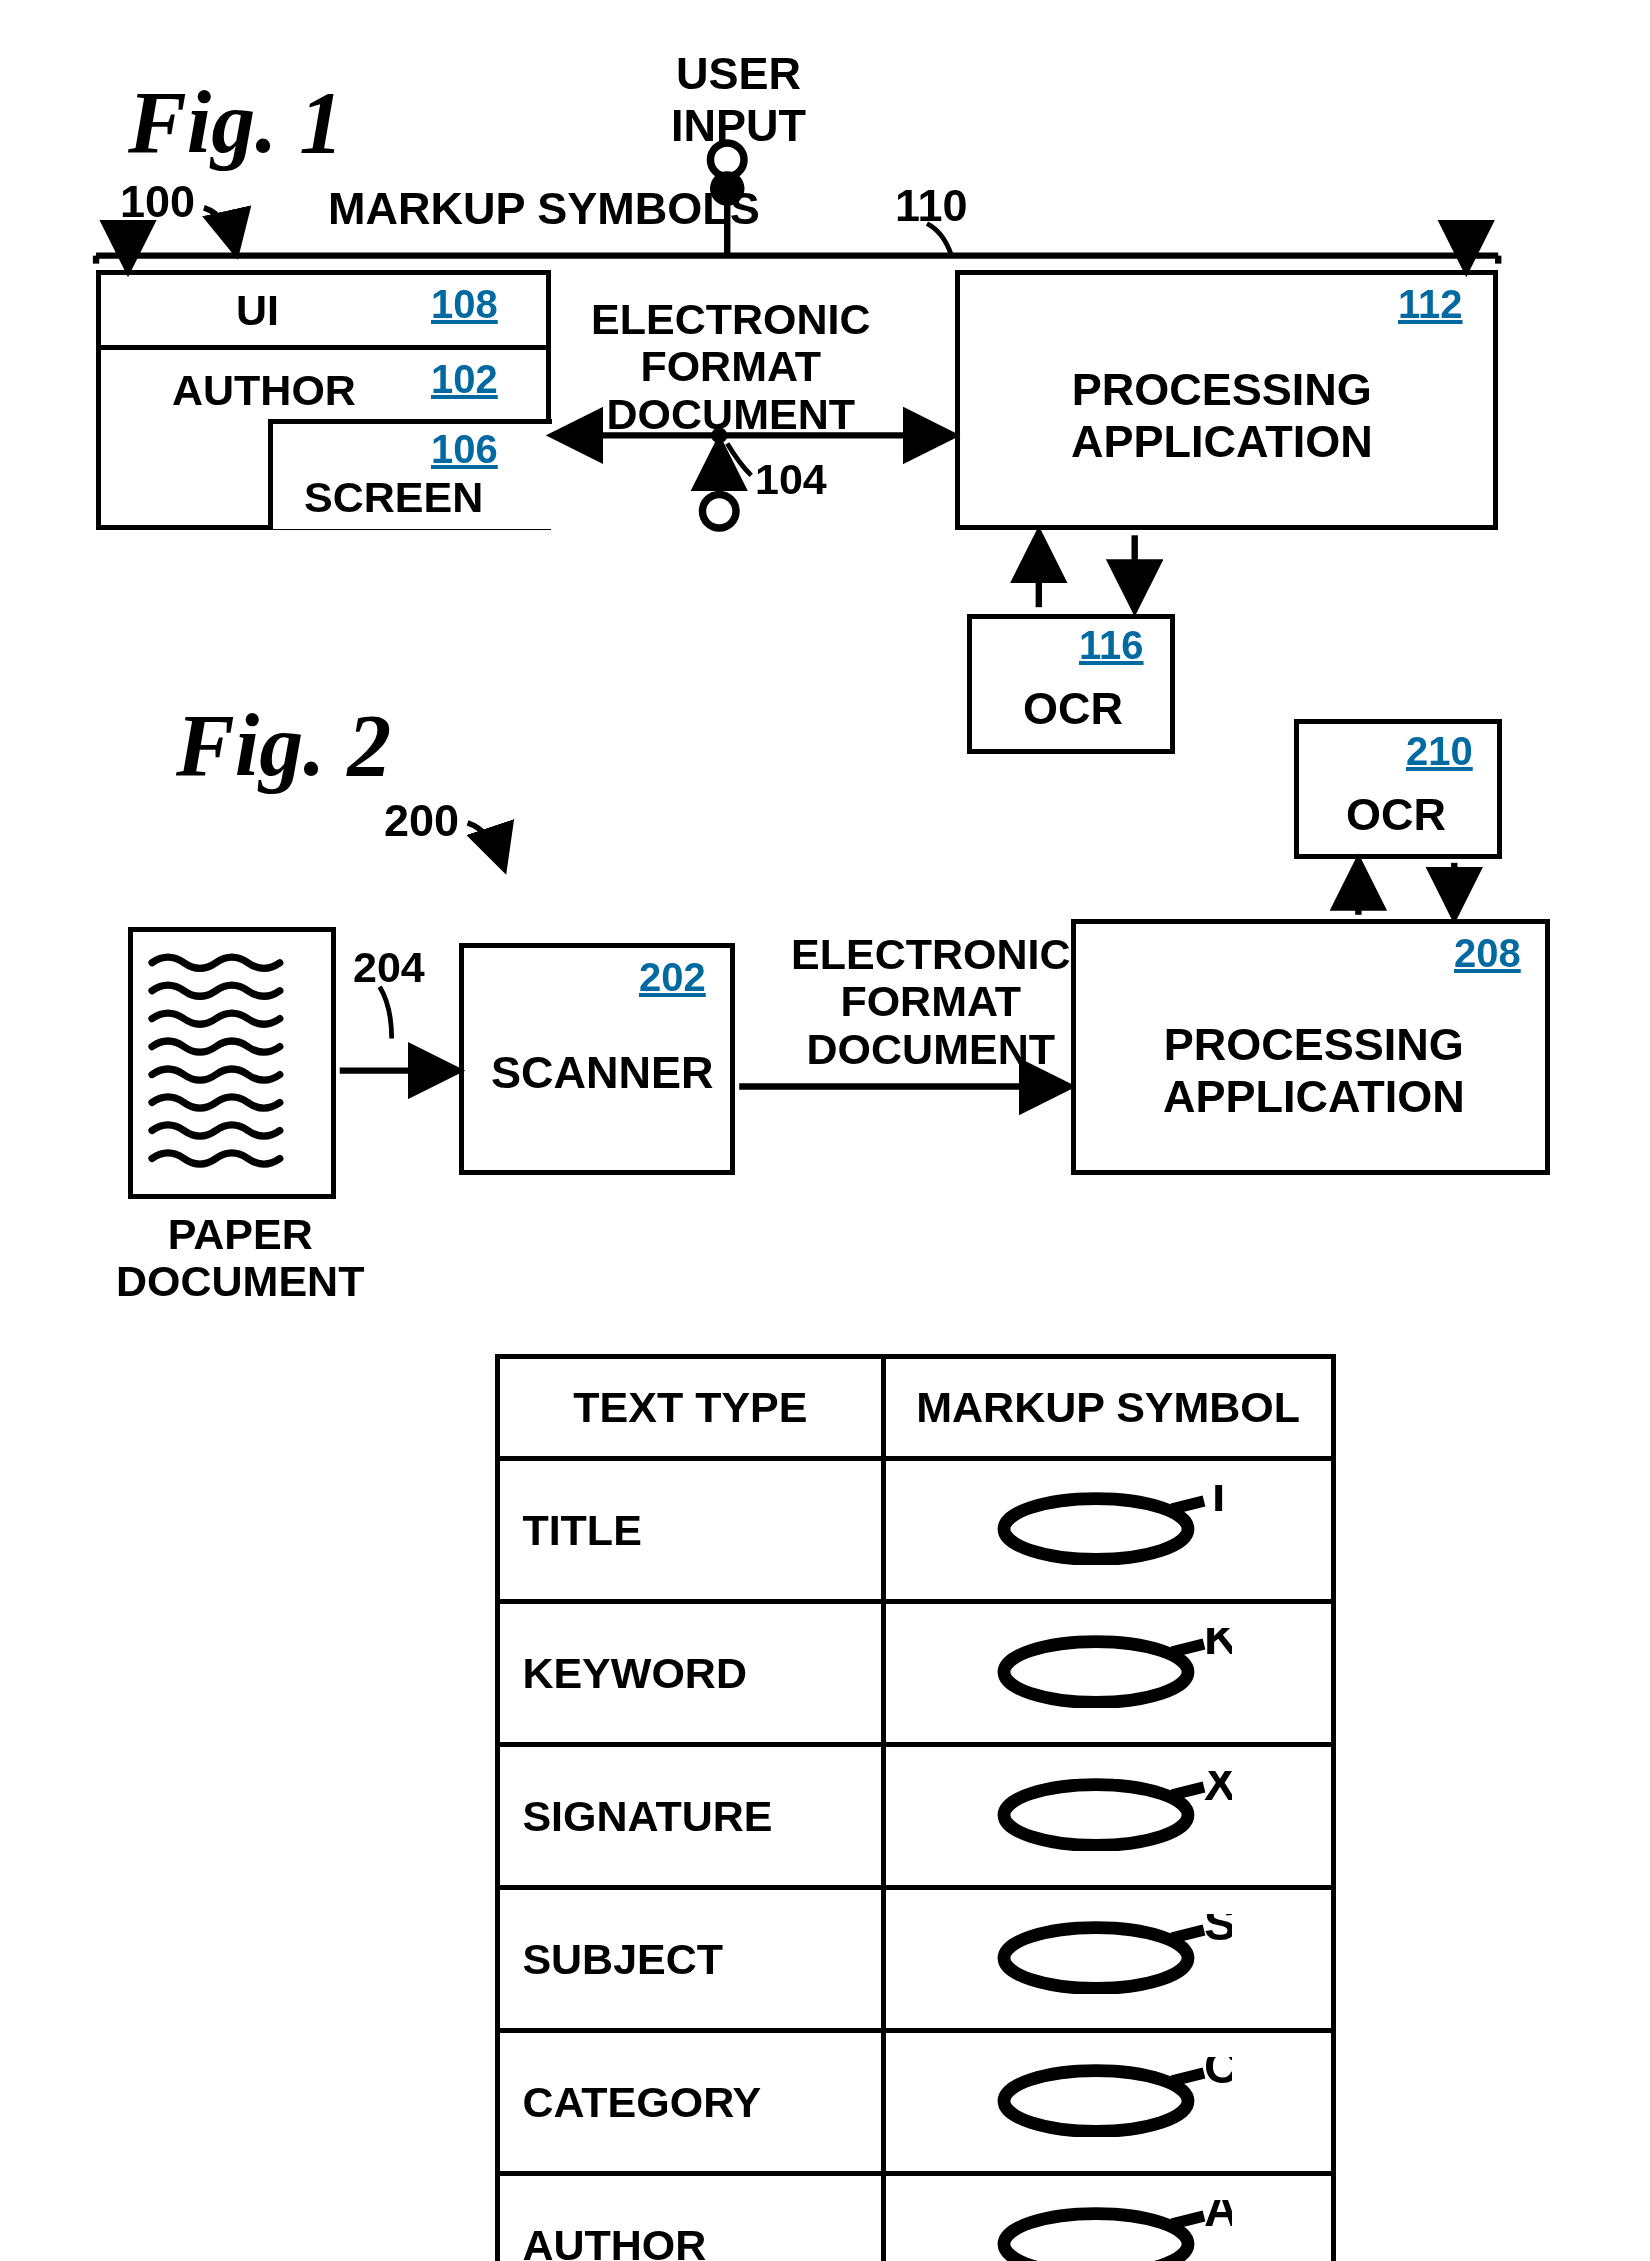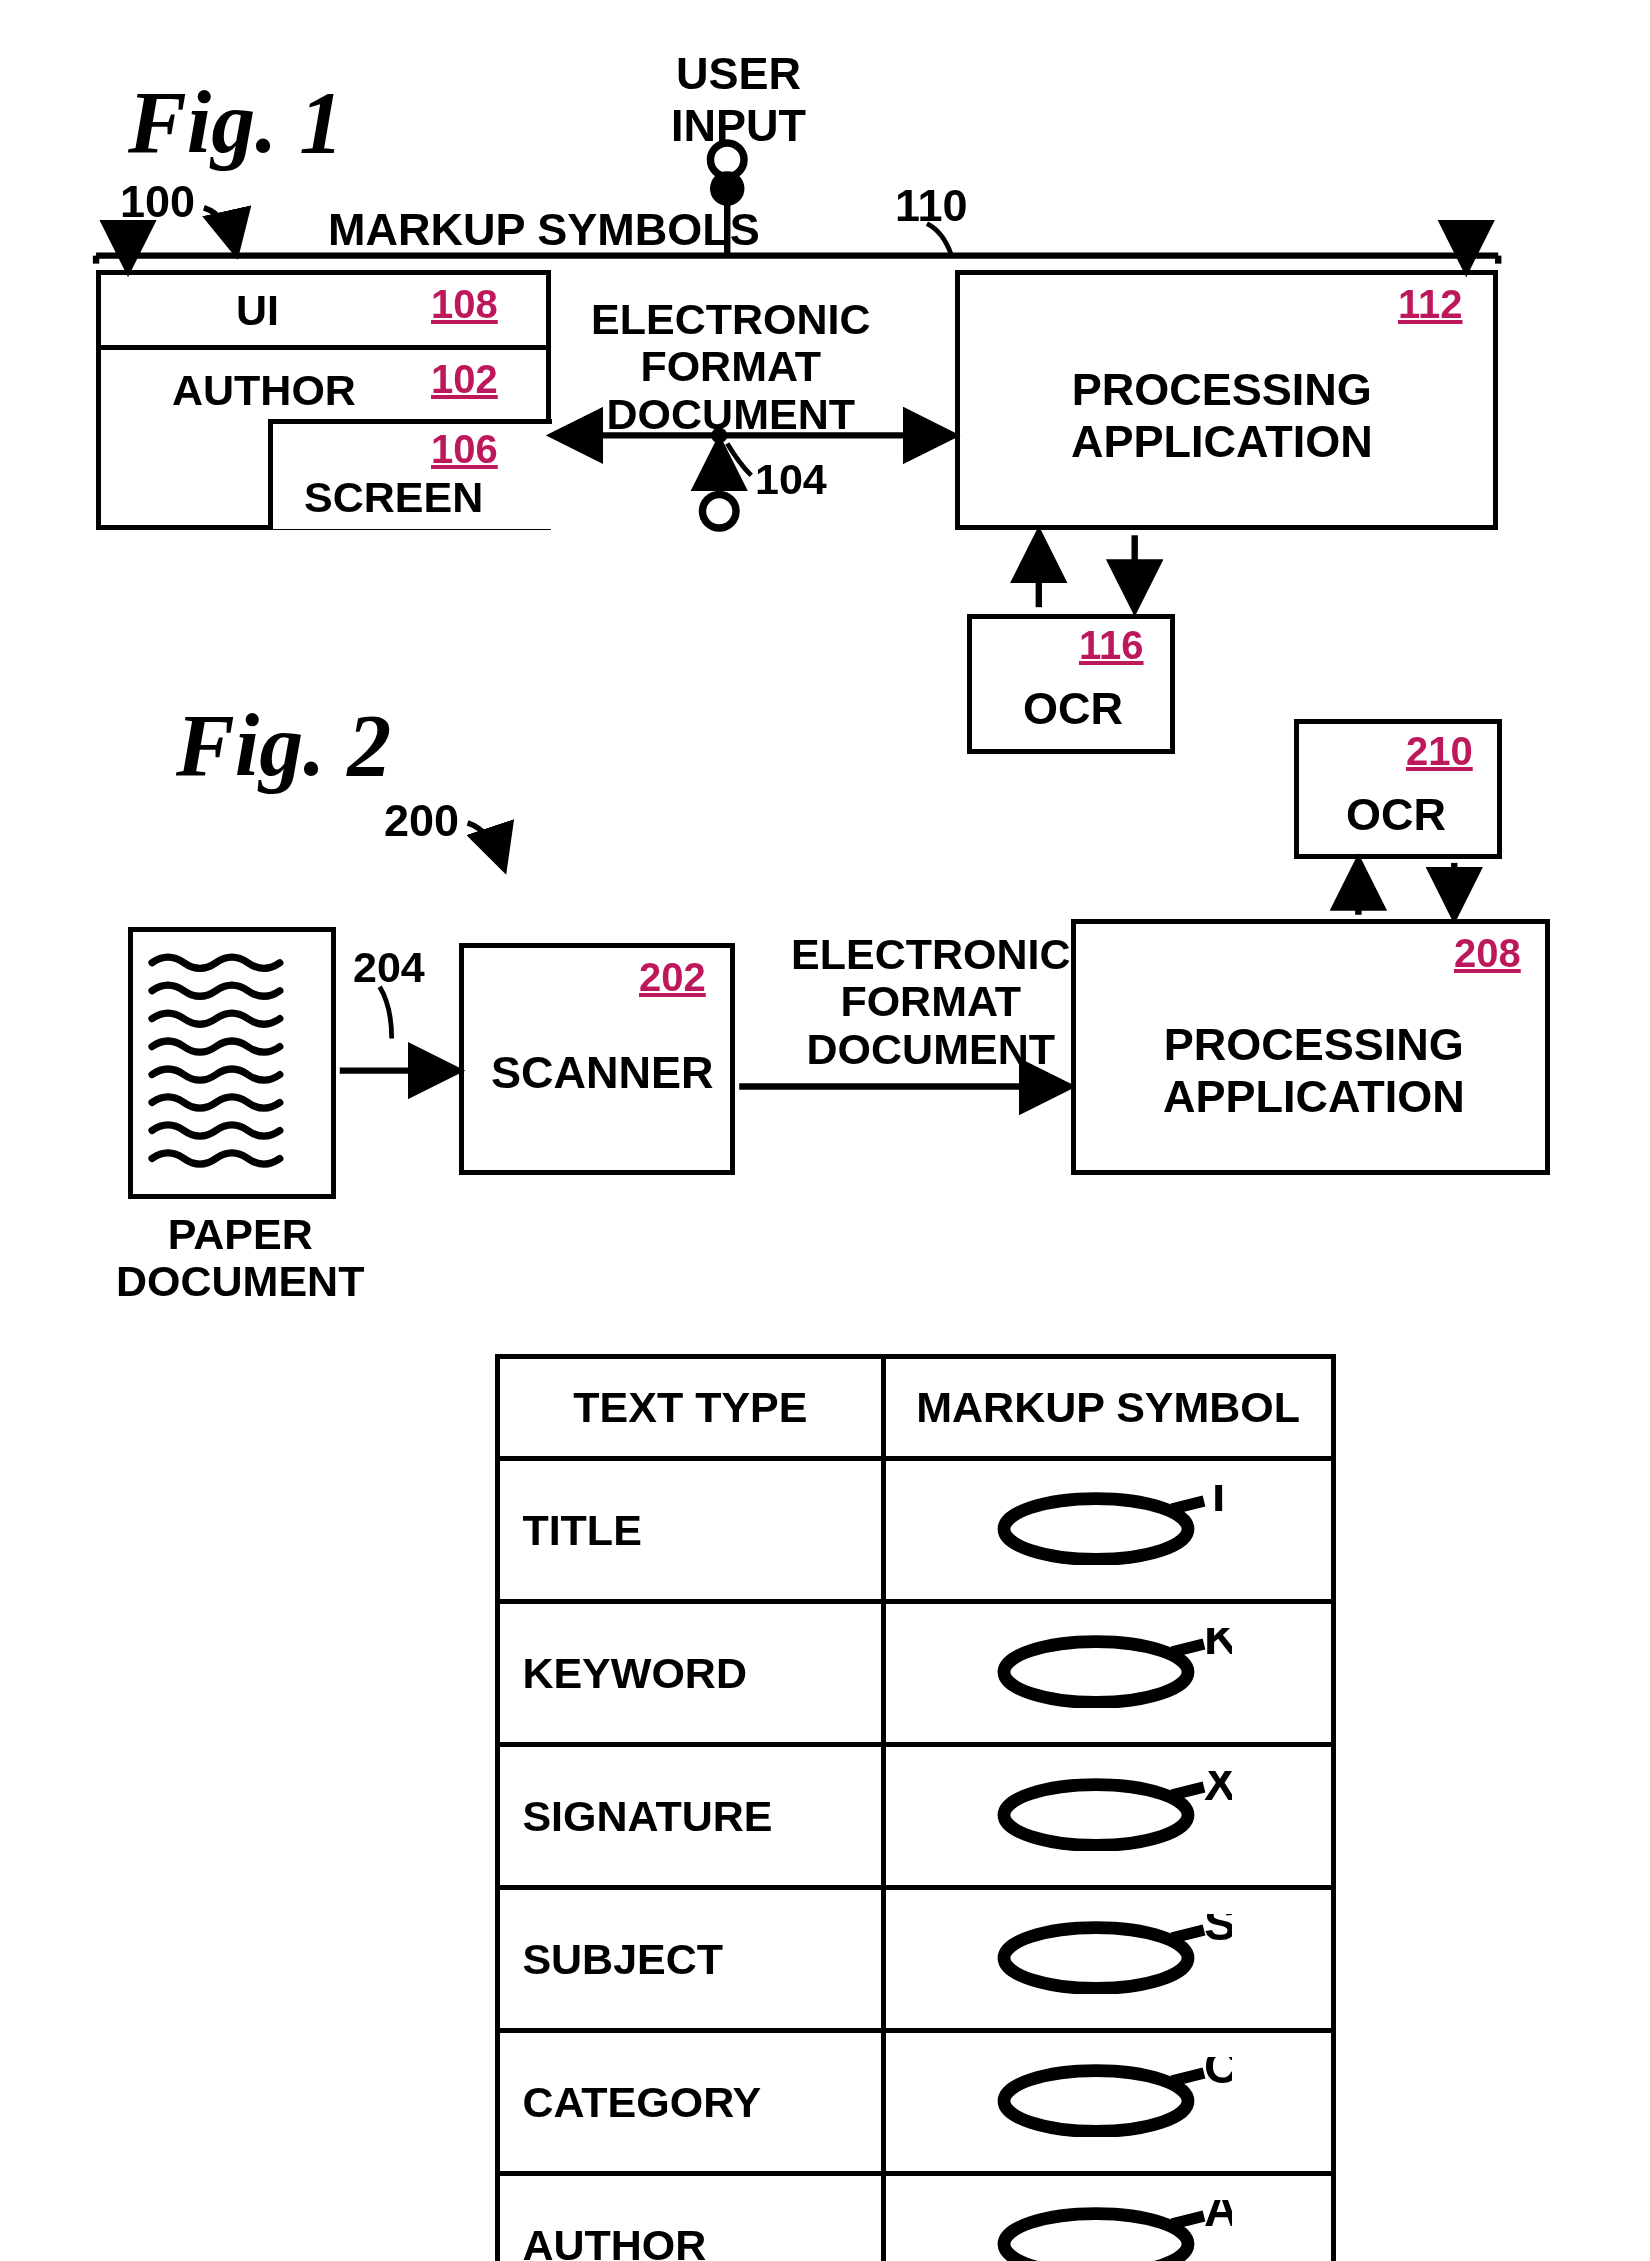--- a/index.html
+++ b/index.html
@@ -29,21 +29,21 @@
   .box {
     position: absolute;
     border: 5.6px solid #000;
     background: #fff;
     box-sizing: border-box;
   }
   .ref {
     position: absolute;
     font-weight: bold;
     text-decoration: underline;
-    color: #be185d;
+    color: #0369a1;
   }
   svg.overlay {
     position: absolute;
     left: 0; top: 0;
     width: 1651px;
     height: 2261px;
     pointer-events: none;
   }
   
   .tbl {
@@ -67,21 +67,21 @@
 <body>
 
 <div id="canvas">
 
   <div class="label fig-label" style="left:128px; top:72px; font-size:88px;">Fig. 1</div>
   <div class="label" style="left:120px; top:176px; font-size:45px;">100</div>
 
   <div class="label" style="left:671px; top:48px; font-size:45px; line-height:1.15;">USER
 INPUT</div>
 
-  <div class="label" style="left:328px; top:204px; font-size:45px;">MARKUP SYMBOLS</div>
+  <div class="label" style="left:328px; top:183px; font-size:45px;">MARKUP SYMBOLS</div>
 
   <div class="label" style="left:895px; top:180px; font-size:45px;">110</div>
 
   <div class="box" style="left:96px; top:270px; width:455px; height:260px;"></div>
 
   <div class="box" style="left:96px; top:270px; width:455px; height:80px; border-bottom:5.6px solid #000;"></div>
   <div class="label" style="left:236px; top:286px; font-size:43px;">UI</div>
   <div class="ref" style="left:431px; top:282px; font-size:40px;">108</div>
 
   <div class="label" style="left:172px; top:366px; font-size:43px;">AUTHOR</div>

